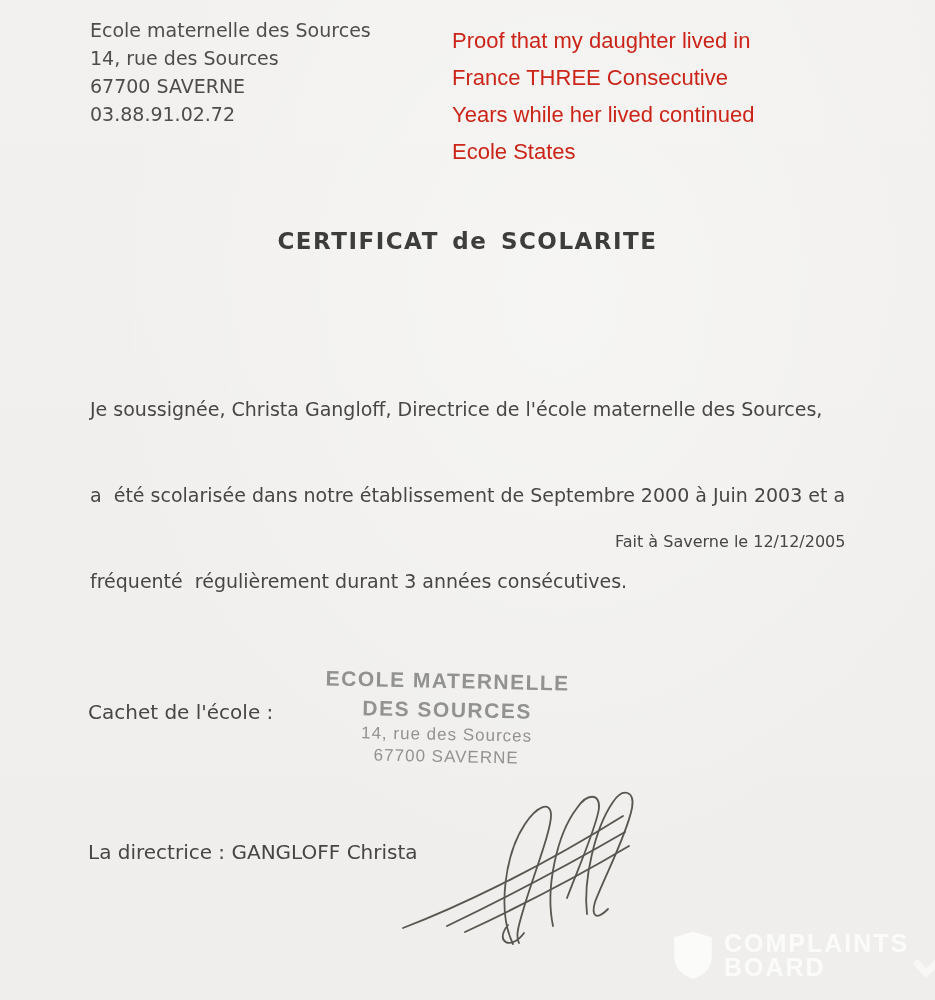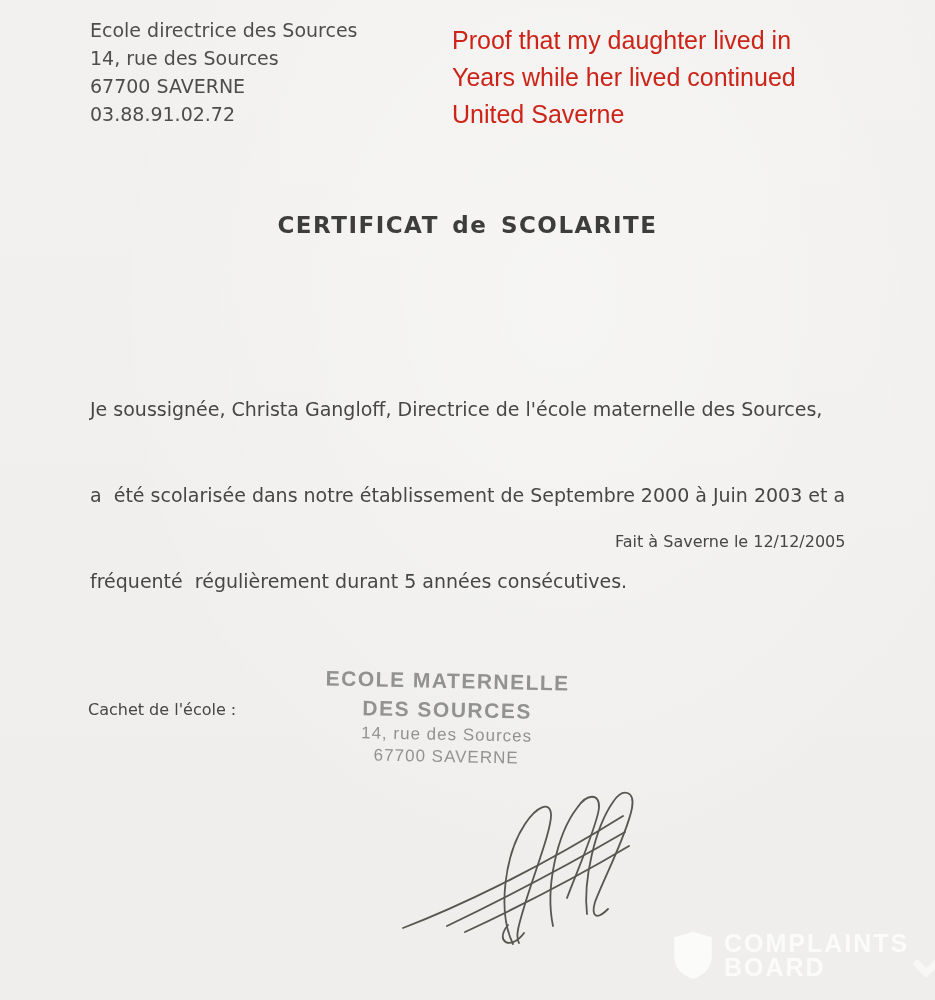--- a/index.html
+++ b/index.html
@@ -11,87 +11,89 @@
       linear-gradient(180deg,#f2f1ef 0%,#f0efed 55%,#efeeec 100%);
     font-family:"DejaVu Sans",sans-serif;
     color:#494846;
     overflow:hidden;
   }
   .abs{position:absolute;}
   
   .school-header{left:90px;top:16px;font-size:19px;line-height:28px;color:#4e4d4b;}
   
   .annotation{left:452px;top:22px;font-family:"Liberation Sans",sans-serif;
-    font-size:25px;line-height:37px;color:#cc2418;font-weight:400;}
+    font-size:22px;line-height:37px;color:#cc2418;font-weight:400;}
   
   .title{left:0;right:0;top:212px;text-align:center;font-size:23px;font-weight:bold;
-    letter-spacing:1.5px;word-spacing:4px;color:#3d3d3b;margin:0;}
+    letter-spacing:1.5px;word-spacing:4px;color:#3d3d3b;margin:16px;}
   
   .body-text{left:90px;top:338px;width:800px;font-size:19px;line-height:28.6px;
     white-space:pre-wrap;color:#474644;}
   .body-line{white-space:pre-wrap;}
   .redact{display:inline-block;vertical-align:-2px;height:15px;border-radius:7px;
     background:#a6a6a4;filter:blur(4px);}
   .redact-blob{display:inline-block;height:15px;border-radius:7px;background:#9e9e9c;
     filter:blur(4px);margin-right:7px;vertical-align:-2px;}
   
   .date-line{left:573px;top:532px;font-size:16px;color:#474644;margin-left:42px;}
   
-  .cachet-label{left:88px;top:700px;font-size:16px;color:#474644;}
+  .cachet-label{left:88px;top:700px;font-size:20px;color:#474644;}
   .stamp{left:322px;top:666px;width:250px;text-align:center;color:#8d8d8d;
     transform:rotate(1.2deg);font-family:"Liberation Sans",sans-serif;opacity:.95;}
   .stamp-line-lg{font-size:21px;font-weight:bold;letter-spacing:1.5px;line-height:29px;}
   .stamp-line-sm{font-size:17px;letter-spacing:1px;line-height:22px;}
   
   .director-line{left:88px;top:840px;font-size:20px;color:#474644;}
   .signature{left:395px;top:776px;}
   .signature path{fill:none;stroke:#58564f;stroke-width:1.8;stroke-linecap:round;}
   
   .watermark{left:672px;top:930px;display:flex;align-items:center;gap:10px;
     color:rgba(255,255,255,.75);font-family:"Liberation Sans",sans-serif;}
   .wm-text{font-size:25px;font-weight:bold;letter-spacing:2px;line-height:24px;}
   .wm-check{opacity:.7;margin-left:-6px;margin-top:14px;}
 </style>
 </head>
 <body>
 
 <div class="page">
 
   <div class="abs school-header">
-    <div>Ecole directrice des Sources</div>
+    <div>Ecole maternelle des Sources</div>
     <div>14, rue des Sources</div>
     <div>67700 SAVERNE</div>
     <div>03.88.91.02.72</div>
   </div>
 
   <div class="abs annotation">
     <div>Proof that my daughter lived in</div>
+    <div>France THREE Consecutive</div>
     <div>Years while her lived continued</div>
-    <div>United Saverne</div>
+    <div>Ecole States</div>
   </div>
 
   <h1 class="abs title">CERTIFICAT de SCOLARITE</h1>
 
   <div class="abs body-text">
     <div class="body-line">Je soussignée, Christa Gangloff, Directrice de l'école maternelle des Sources,</div>
     <div class="body-line">a  été scolarisée dans notre établissement de Septembre 2000 à Juin 2003 et a</div>
-    <div class="body-line">fréquenté  régulièrement durant 5 années consécutives.</div>
+    <div class="body-line">fréquenté  régulièrement durant 3 années consécutives.</div>
   </div>
 
   <div class="abs date-line">Fait à Saverne le 12/12/2005</div>
 
   <div class="abs cachet-label">Cachet de l'école :</div>
 
   <div class="abs stamp">
     <div class="stamp-line-lg">ECOLE MATERNELLE</div>
     <div class="stamp-line-lg">DES SOURCES</div>
     <div class="stamp-line-sm">14, rue des Sources</div>
     <div class="stamp-line-sm">67700 SAVERNE</div>
   </div>
 
+  <div class="abs director-line">La directrice : GANGLOFF  Christa</div>
 
   <svg class="abs signature" width="265" height="172" viewBox="0 0 265 172" aria-hidden="true">
     <path d="M 8 152 C 60 132, 140 95, 228 40"></path>
     <path d="M 52 150 C 110 122, 175 88, 230 56"></path>
     <path d="M 70 156 C 130 128, 192 95, 234 70"></path>
     <path d="M 118 168 C 102 135, 110 78, 130 48 C 142 30, 155 25, 156 38 C 157 52, 140 95, 130 128 C 124 148, 120 160, 124 167"></path>
     <path d="M 158 150 C 150 112, 162 58, 182 32 C 192 17, 205 17, 204 32 C 202 50, 182 95, 172 122"></path>
     <path d="M 192 138 C 188 104, 200 52, 218 26 C 228 11, 240 15, 237 32 C 232 58, 210 100, 200 126 C 196 140, 201 145, 213 133"></path>
     <path d="M 113 149 C 99 166, 116 175, 129 157"></path>
   </svg>

